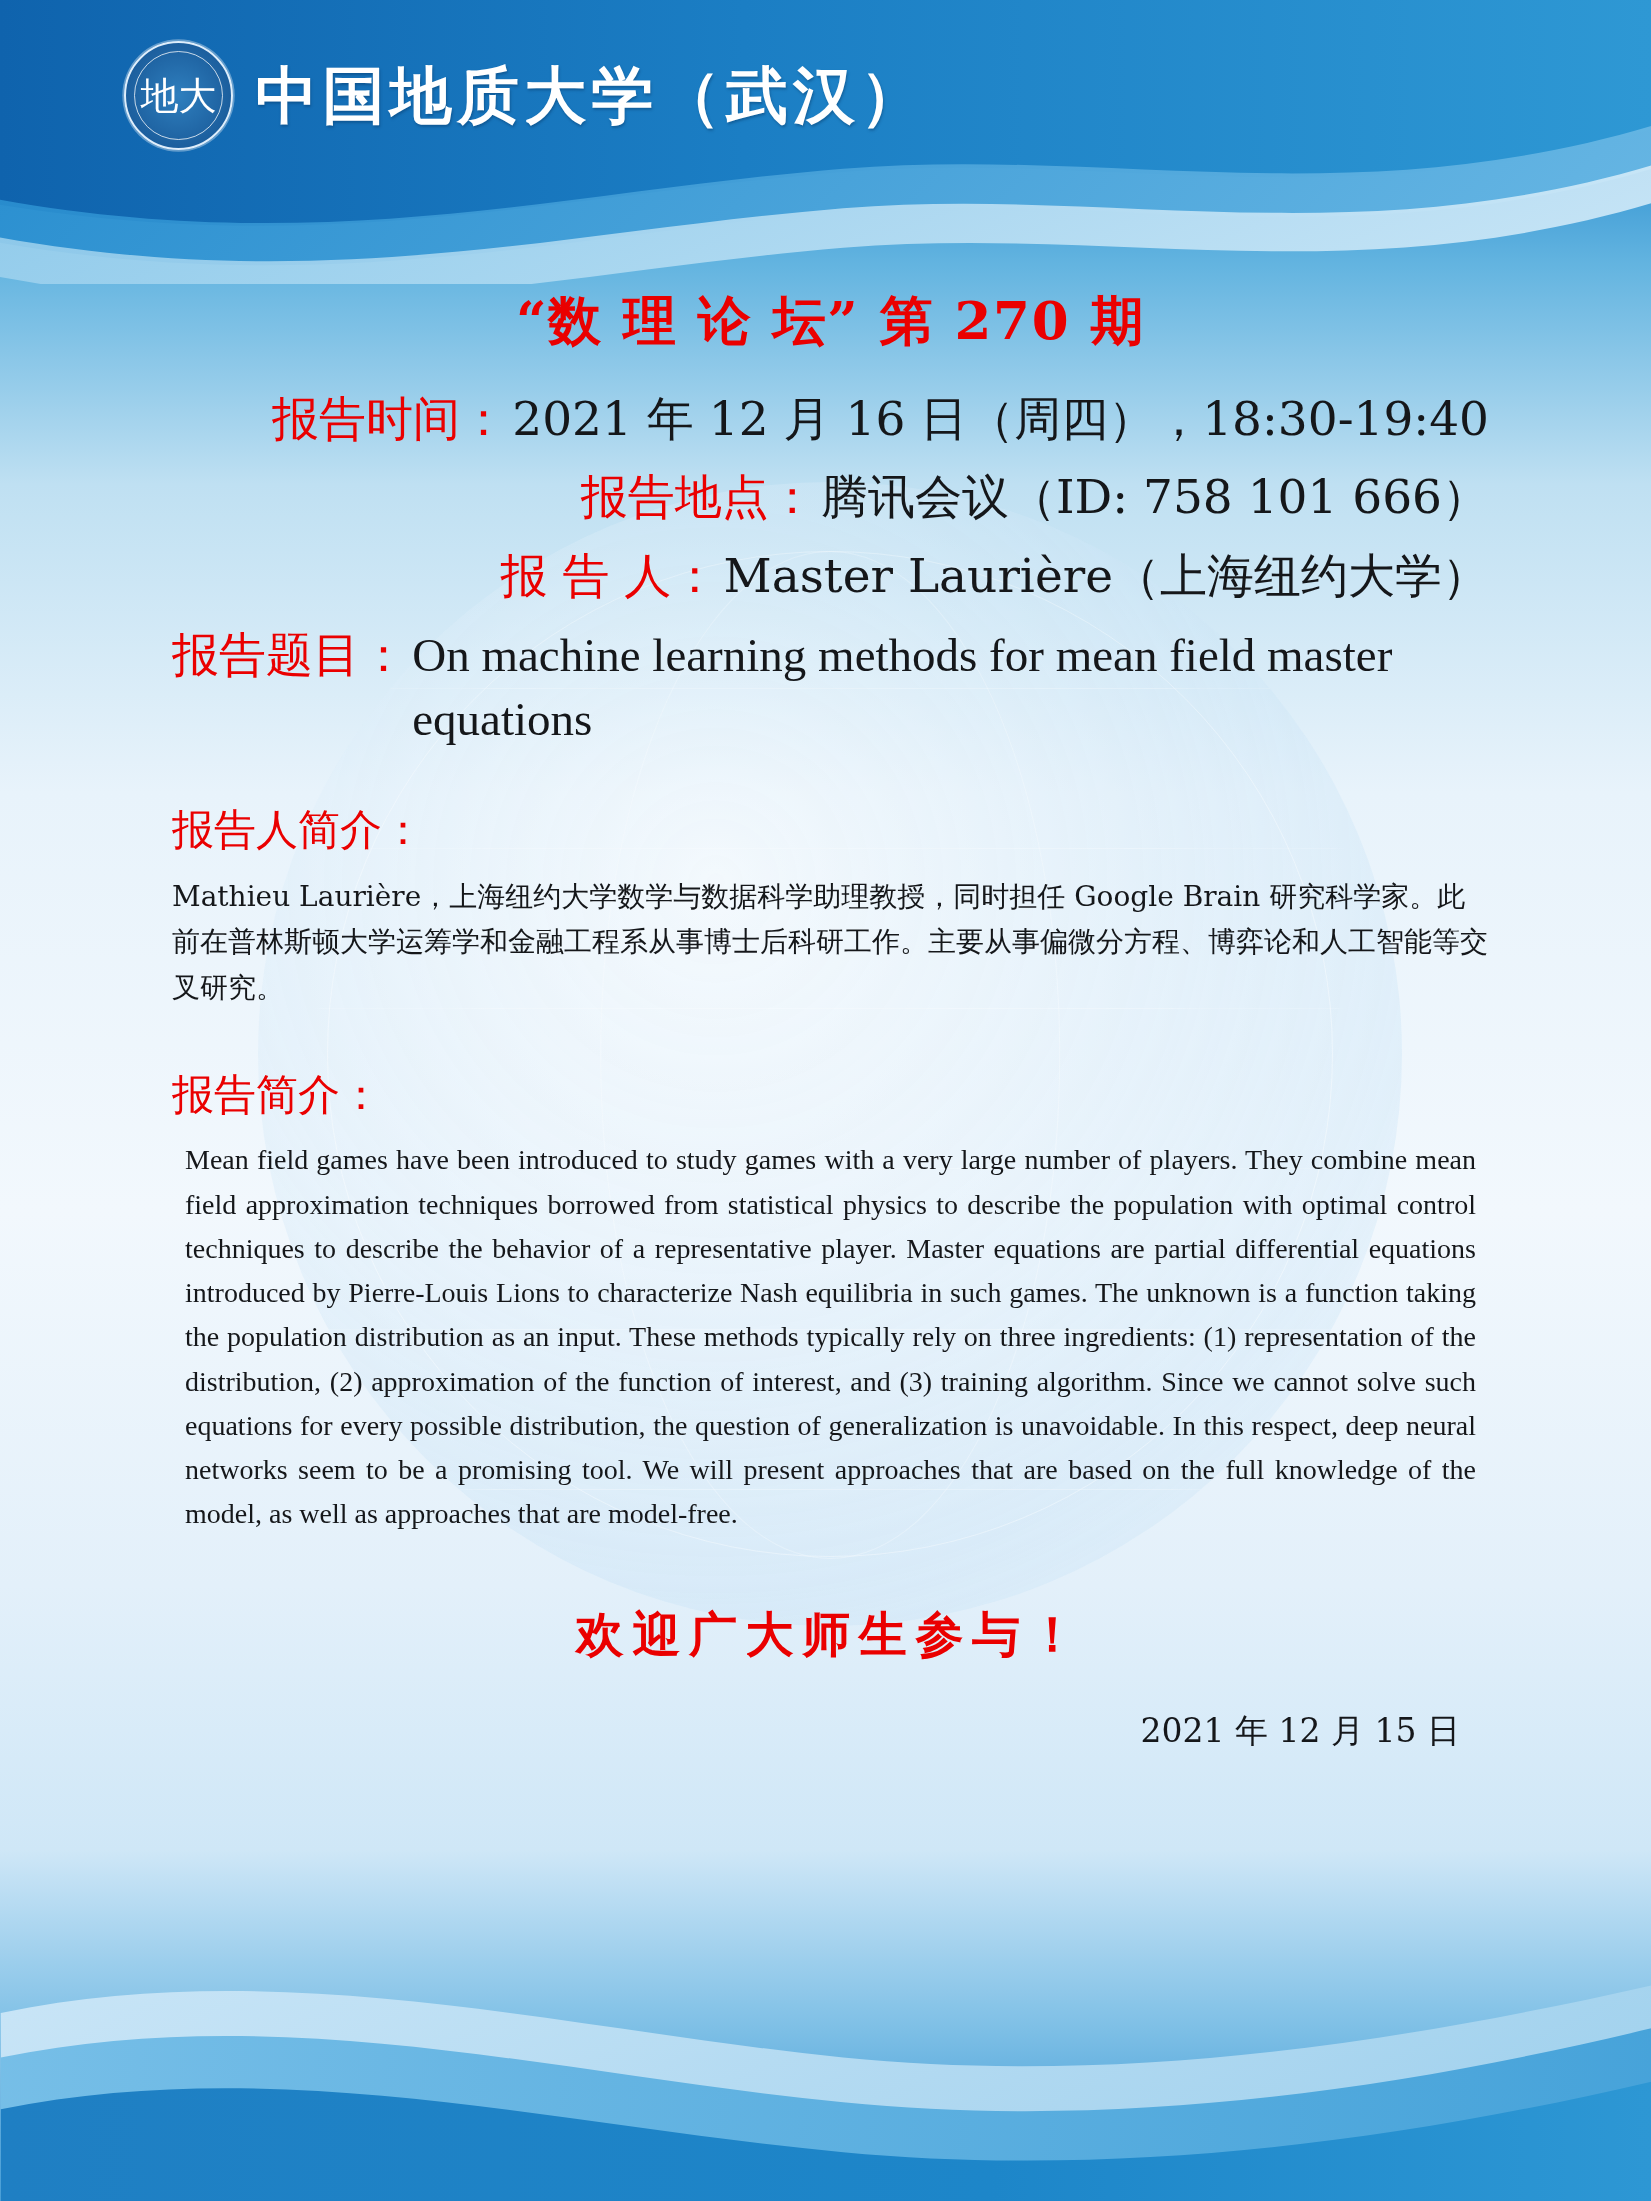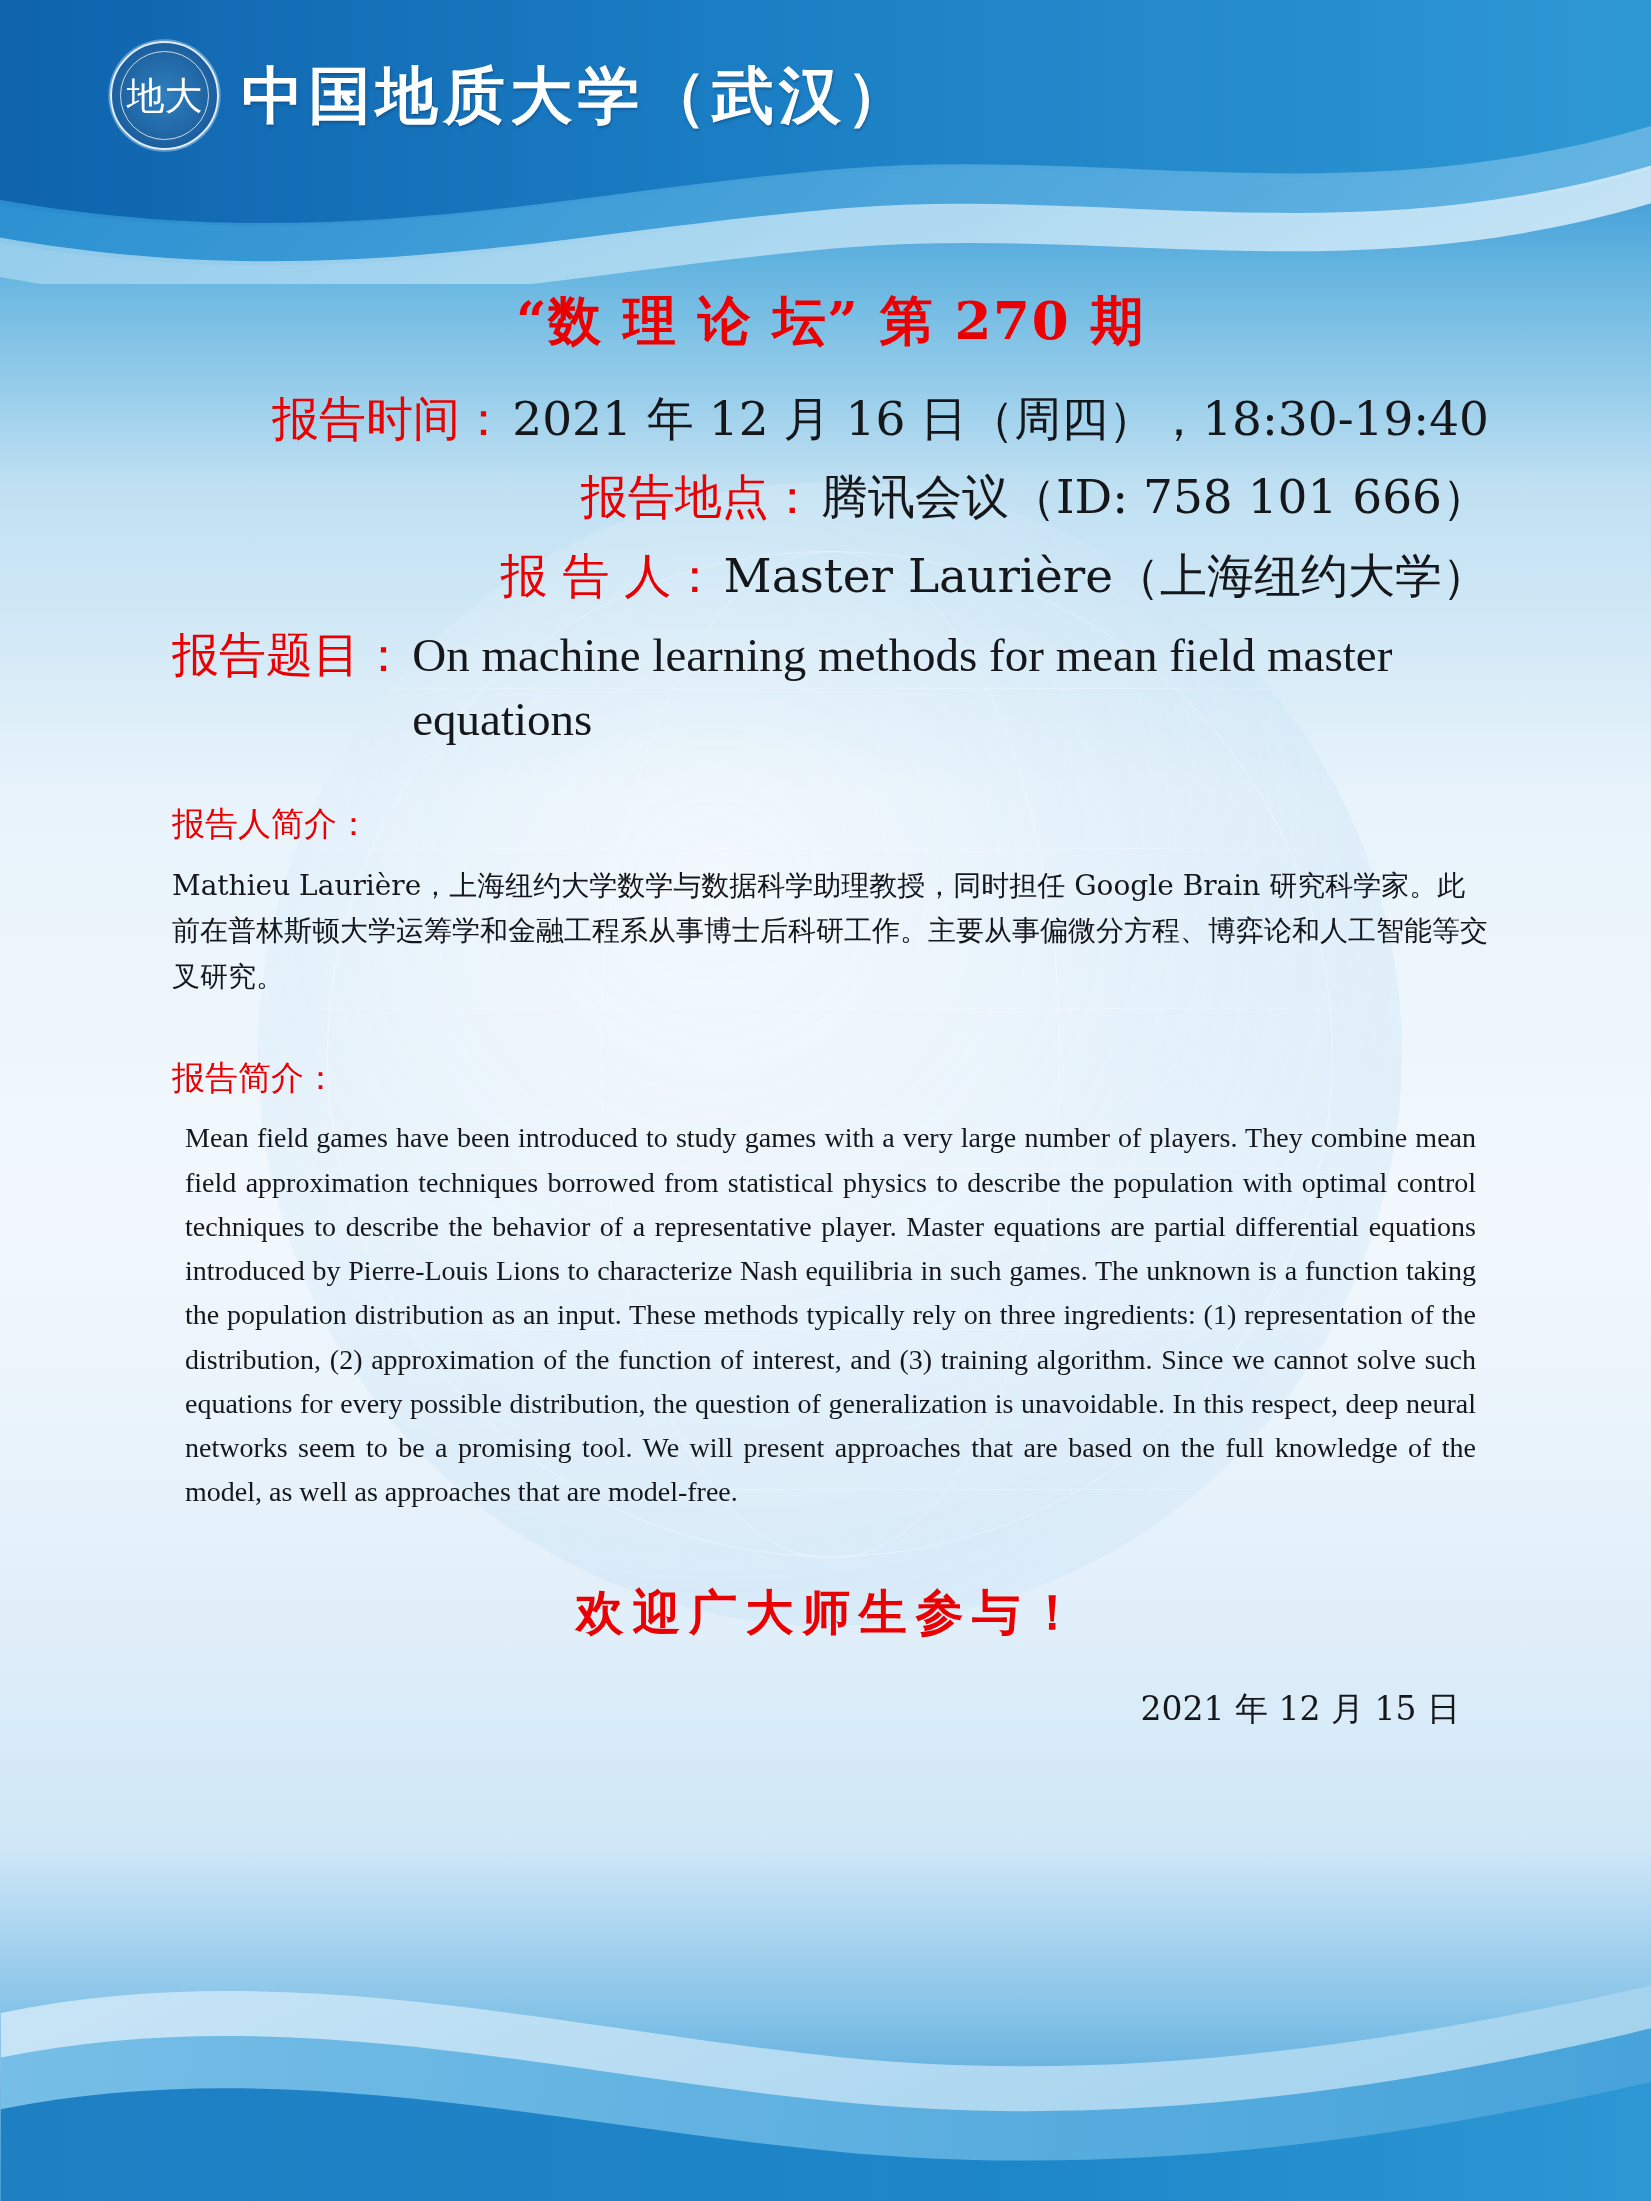--- a/index.html
+++ b/index.html
@@ -71,21 +71,21 @@
   .top-band {
     position: absolute;
     left: 0; top: 0;
     width: 1652px;
     height: 284px;
   }
   .top-band svg { display: block; }
 
   .logo-wrap {
     position: absolute;
-    left: 110px;
+    left: 124px;
     top: 41px;
     display: flex;
     align-items: center;
     gap: 22.4px;
     z-index: 5;
   }
   .seal {
     position: relative;
     width: 105px;
     height: 105px;
@@ -168,21 +168,21 @@
   }
   .info-value {
     color: #15171a;
     font-family: "Liberation Serif", serif;
     padding-left: 5.2px;
   }
   .info-value.cjk { font-family: "DejaVu Serif", serif; }
 
   .section-head {
     color: #ea0000;
-    font-size: 33px;
+    font-size: 42px;
     font-family: "DejaVu Serif", serif;
     margin: 50px 0 15.5px 0;
   }
   .section-head.tight { margin-top: 57px; }
 
   .bio {
     color: #15171a;
     font-size: 28px;
     line-height: 1.62;
     font-family: "DejaVu Serif", serif;

